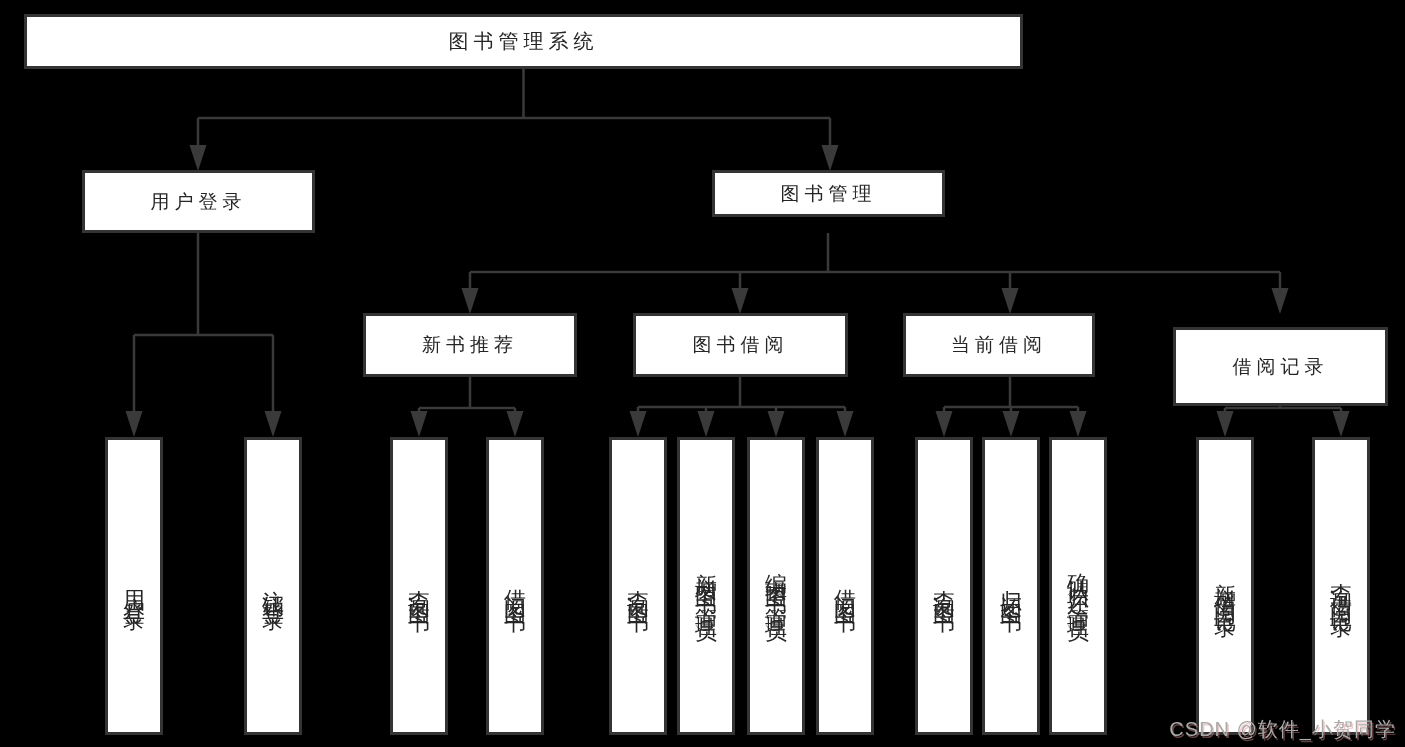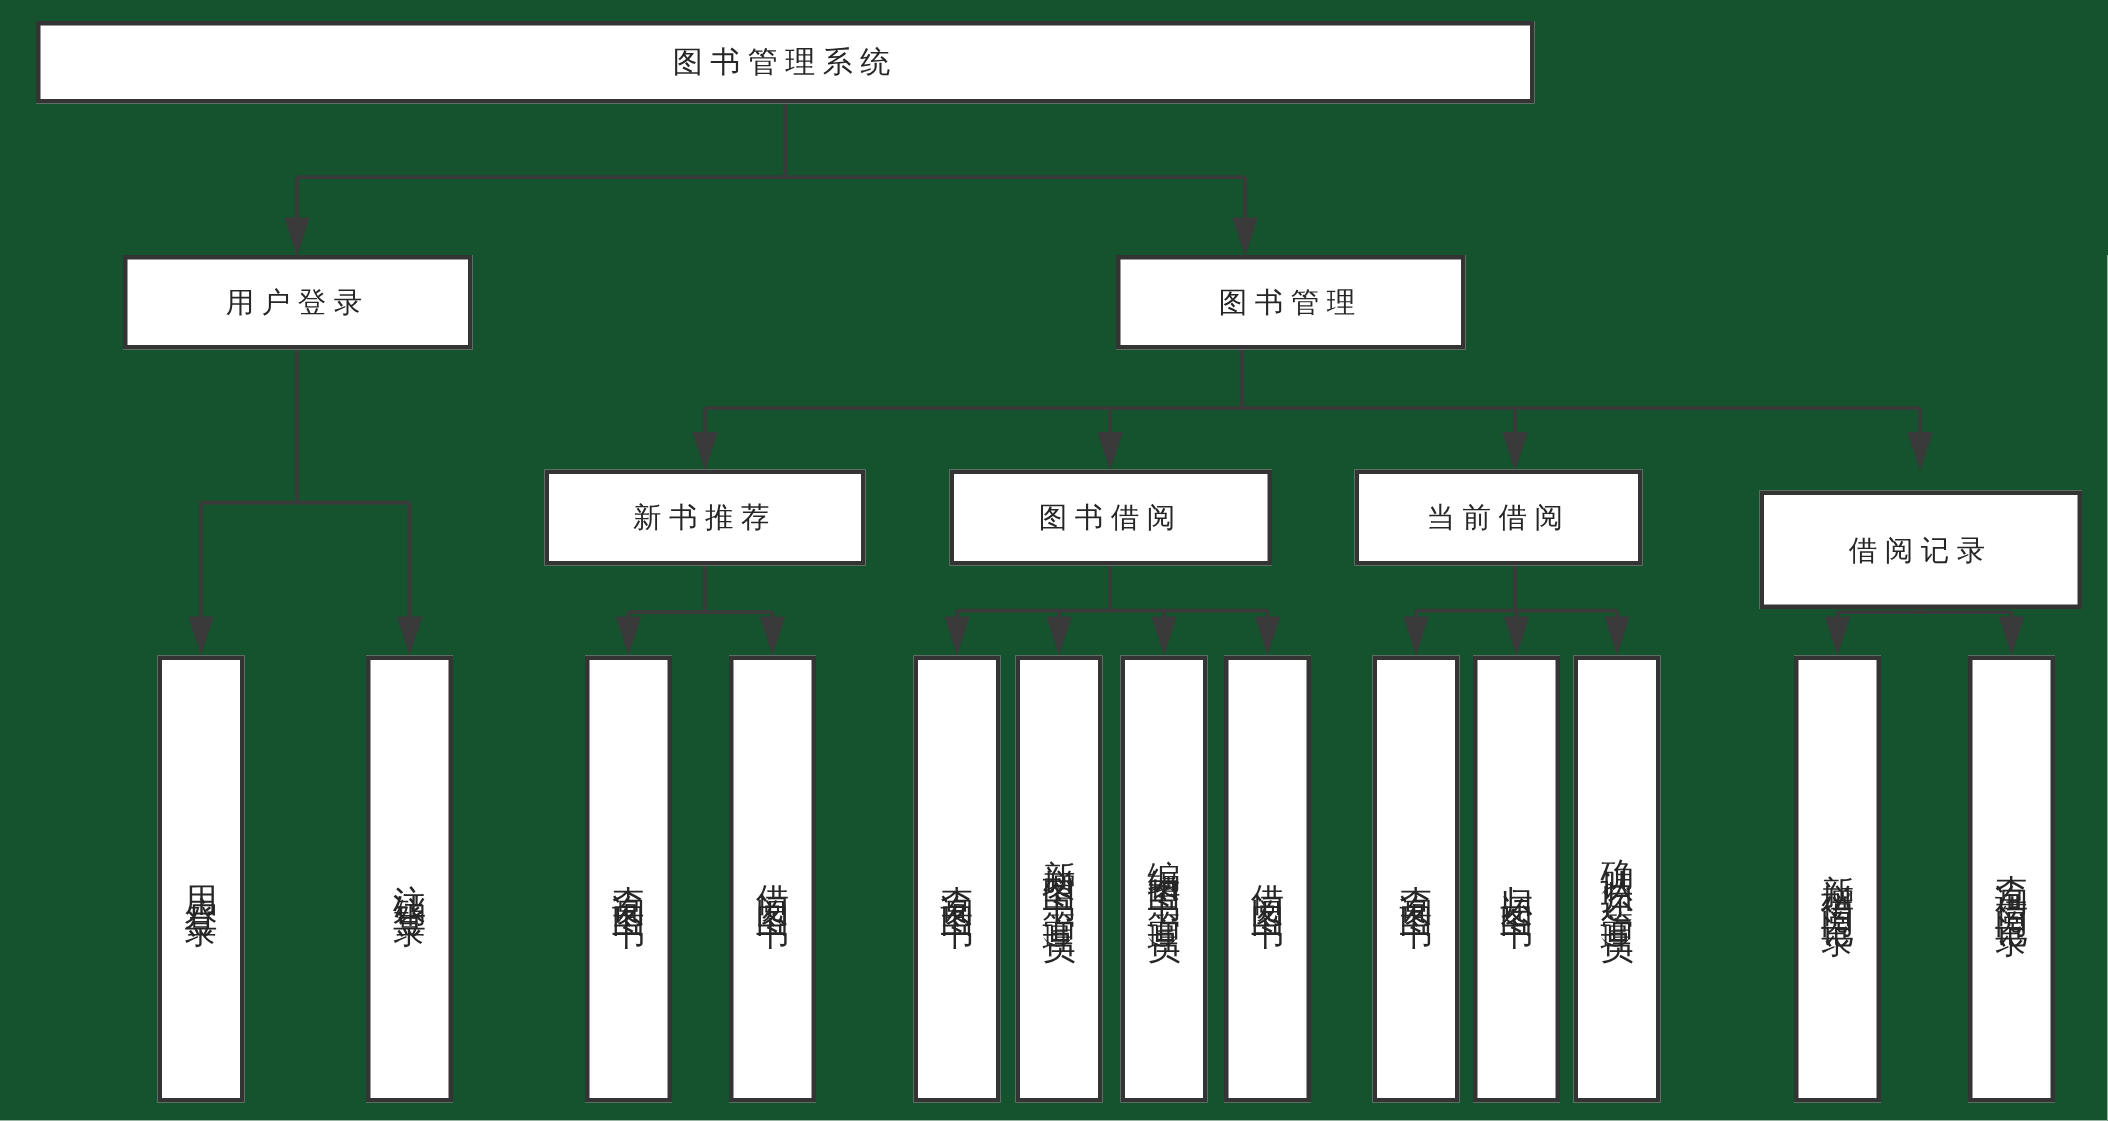--- a/index.html
+++ b/index.html
@@ -1,17 +1,17 @@
 <!DOCTYPE html>
 <html><head>
 <meta charset="utf-8">
 <style>
   html,body{margin:0;padding:0;background:#ffffff;}
   .stage{
-    position:relative;width:1405px;height:747px;background:#14532d;overflow:hidden;
+    position:relative;width:1405px;height:747px;background:#000000;overflow:hidden;
     font-family:"Liberation Sans","DejaVu Sans",sans-serif;
   }
   .stage svg{position:absolute;left:0;top:0;}
   .box{
     position:absolute;box-sizing:border-box;
     border:3px solid #343434;background:#ffffff;
     display:flex;align-items:center;justify-content:center;
     color:#262626;
   }
   .box.h{font-size:19px;letter-spacing:5px;white-space:nowrap;}
@@ -80,21 +80,21 @@
     <g>
       <path class="line" d="M1280 377 V408 M1225 408 H1341 M1225 408 V418 M1341 408 V418"></path>
       <polygon class="arrow" points="1225,437 1216.5,411 1233.5,411"></polygon>
       <polygon class="arrow" points="1341,437 1332.5,411 1349.5,411"></polygon>
     </g>
   </svg>
 
   <div class="box h root" style="left:24px;top:14px;width:999px;height:55px">图书管理系统</div>
 
   <div class="box h" style="left:82px;top:170px;width:233px;height:63px">用户登录</div>
-  <div class="box h" style="left:744px;top:170px;width:233px;height:63px">图书管理</div>
+  <div class="box h" style="left:712px;top:170px;width:233px;height:47px">图书管理</div>
 
   <div class="box h" style="left:633px;top:313px;width:215px;height:64px">图书借阅</div>
   <div class="box h" style="left:363px;top:313px;width:214px;height:64px">新书推荐</div>
   <div class="box h" style="left:903px;top:313px;width:192px;height:64px">当前借阅</div>
   <div class="box h" style="left:1173px;top:327px;width:215px;height:79px">借阅记录</div>
 
   <div class="box v" style="left:105px;top:437px;width:58px;height:298px">用户登录</div>
   <div class="box v" style="left:244px;top:437px;width:58px;height:298px">注销登录</div>
 
   <div class="box v" style="left:390px;top:437px;width:58px;height:298px">查询图书</div>
@@ -105,14 +105,15 @@
   <div class="box v" style="left:747px;top:437px;width:58px;height:298px">编辑图书（管理员）</div>
   <div class="box v" style="left:816px;top:437px;width:58px;height:298px">借阅图书</div>
 
   <div class="box v" style="left:915px;top:437px;width:58px;height:298px">查询图书</div>
   <div class="box v" style="left:982px;top:437px;width:58px;height:298px">归还图书</div>
   <div class="box v" style="left:1049px;top:437px;width:58px;height:298px">确认归还（管理员）</div>
 
   <div class="box v" style="left:1196px;top:437px;width:58px;height:298px">新增借阅记录</div>
   <div class="box v" style="left:1312px;top:437px;width:58px;height:298px">查询借阅记录</div>
 
+  <div class="watermark">CSDN @软件_小贺同学</div>
 
 </div>
 
 </body></html>

